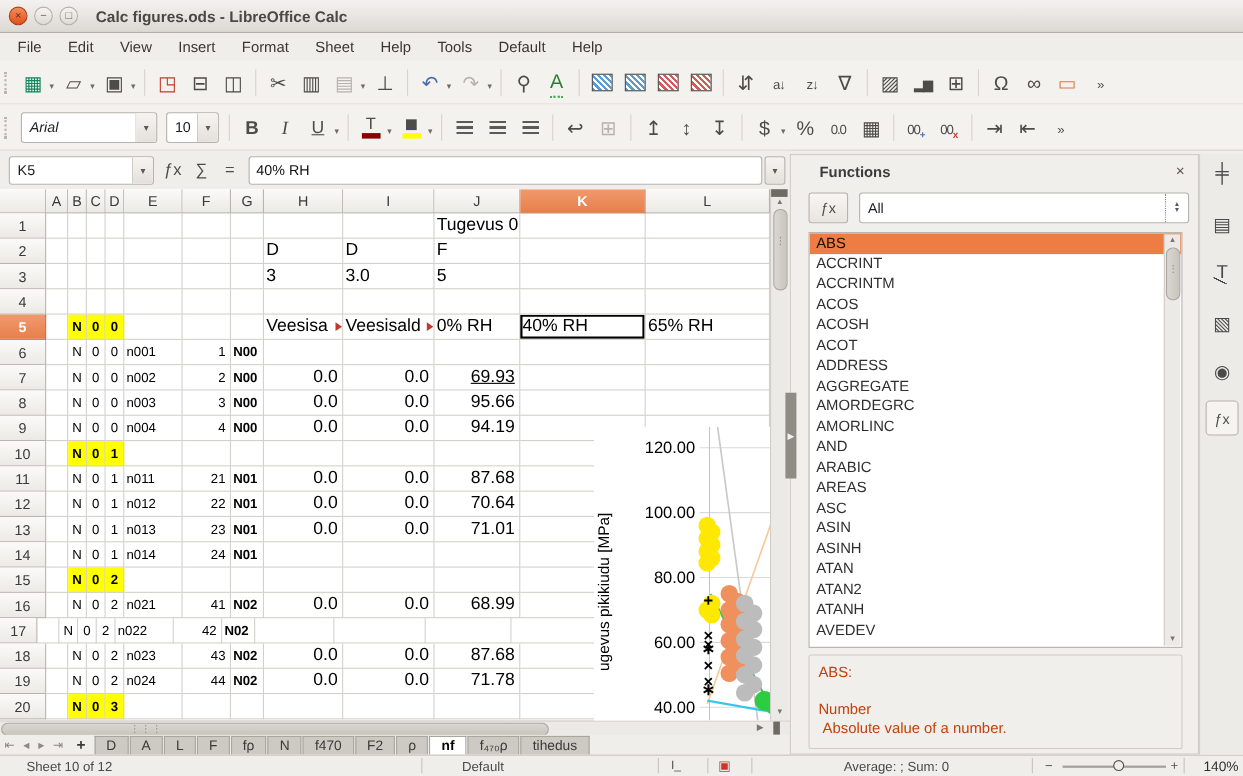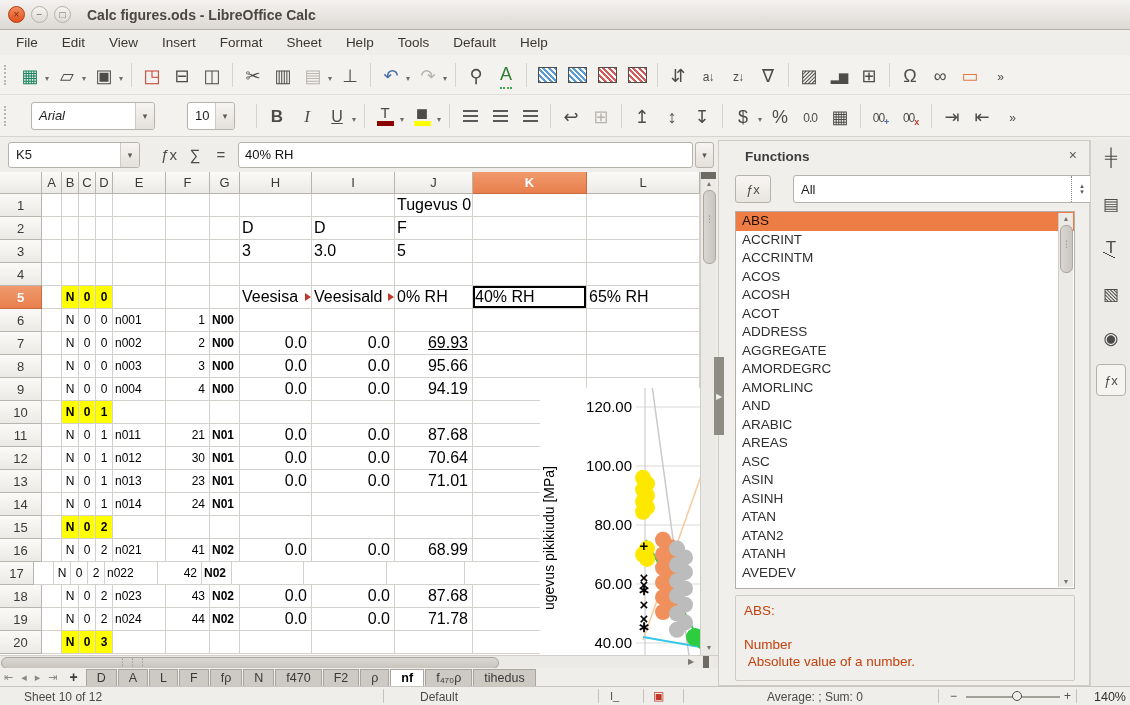--- a/index.html
+++ b/index.html
@@ -27,21 +27,21 @@
   .tsep{width:1px;height:24px;background:#d6d2cd;margin:0 5px;flex:none;}
   .tbtn{min-width:24px;height:28px;display:flex;align-items:flex-end;justify-content:center;margin:0 2px;flex:none;position:relative;padding:0 1px;}
   .tbtn .g{font-size:18px;line-height:26px;color:#4e4c49;}
   .tbtn.small .g{font-size:12px;line-height:24px;letter-spacing:-1px;}
   .tbtn.dis .g{color:#b7b4af;}
   .drop{font-size:8px;color:#6e6a65;margin:0 3px 0 0;align-self:center;padding-top:8px;}
   .hatch-blue,.hatch-red{width:17px;height:14px;border:1px solid #4e4c49;margin-bottom:6px;
     background:repeating-linear-gradient(45deg,#5b9bd5 0 2px,#ffffff 2px 4px);}
   .hatch-red{background:repeating-linear-gradient(45deg,#d55b5b 0 2px,#ffffff 2px 4px);}
   .spell .g{border-bottom:2px dotted #3fae4e;color:#2e7d32;}
-  .combo{height:26px;background:#fff;border:1px solid #b6b2ac;border-radius:3px;display:flex;align-items:center;margin:0 16px;flex:none;}
+  .combo{height:26px;background:#fff;border:1px solid #b6b2ac;border-radius:3px;display:flex;align-items:center;margin:0 4px;flex:none;}
   .combo-t{flex:1;font-size:13px;padding-left:7px;color:#1d1d1d;overflow:hidden;white-space:nowrap;}
   .combo-d{width:18px;height:100%;border-left:1px solid #cfcbc5;display:flex;align-items:center;justify-content:center;
     font-size:9px;color:#5d5953;background:linear-gradient(#f6f4f2,#e4e0db);border-radius:0 3px 3px 0;}
   .tbtn.b .g{font-weight:bold;font-size:17px;}
   .tbtn.i .g{font-style:italic;font-family:"Liberation Serif",serif;font-size:17px;}
   .tbtn.u .g{text-decoration:underline;font-size:16px;}
   .colbtn{flex-direction:column;align-items:center;justify-content:flex-end;}
   .colbtn .g{line-height:15px;font-size:15px;}
   .cbar{width:17px;height:5px;margin:1px 0 4px;}
   .mark{font-size:9px;font-weight:bold;align-self:flex-end;margin-bottom:3px;}
@@ -554,21 +554,21 @@
         <div class="cell big rt" style="width: 114px;"></div>
         <div class="cell big rt" style="width: 113px;"></div>
       </div>
       <div class="grow">
         <div class="hd" style="width: 42px; height: 23px;">12</div>
         <div class="cell" style="width: 20px;"></div>
         <div class="cell ctr" style="width: 17px;">N</div>
         <div class="cell ctr" style="width: 17px;">0</div>
         <div class="cell ctr" style="width: 17px;">1</div>
         <div class="cell" style="width: 53px;">n012</div>
-        <div class="cell rt" style="width: 44px;">30</div>
+        <div class="cell rt" style="width: 44px;">22</div>
         <div class="cell bold" style="width: 30px;">N01</div>
         <div class="cell big rt" style="width: 72px;">0.0</div>
         <div class="cell big rt" style="width: 83px;">0.0</div>
         <div class="cell big rt" style="width: 78px;">70.64</div>
         <div class="cell big rt" style="width: 114px;"></div>
         <div class="cell big rt" style="width: 113px;"></div>
       </div>
       <div class="grow">
         <div class="hd" style="width: 42px; height: 23px;">13</div>
         <div class="cell" style="width: 20px;"></div>

